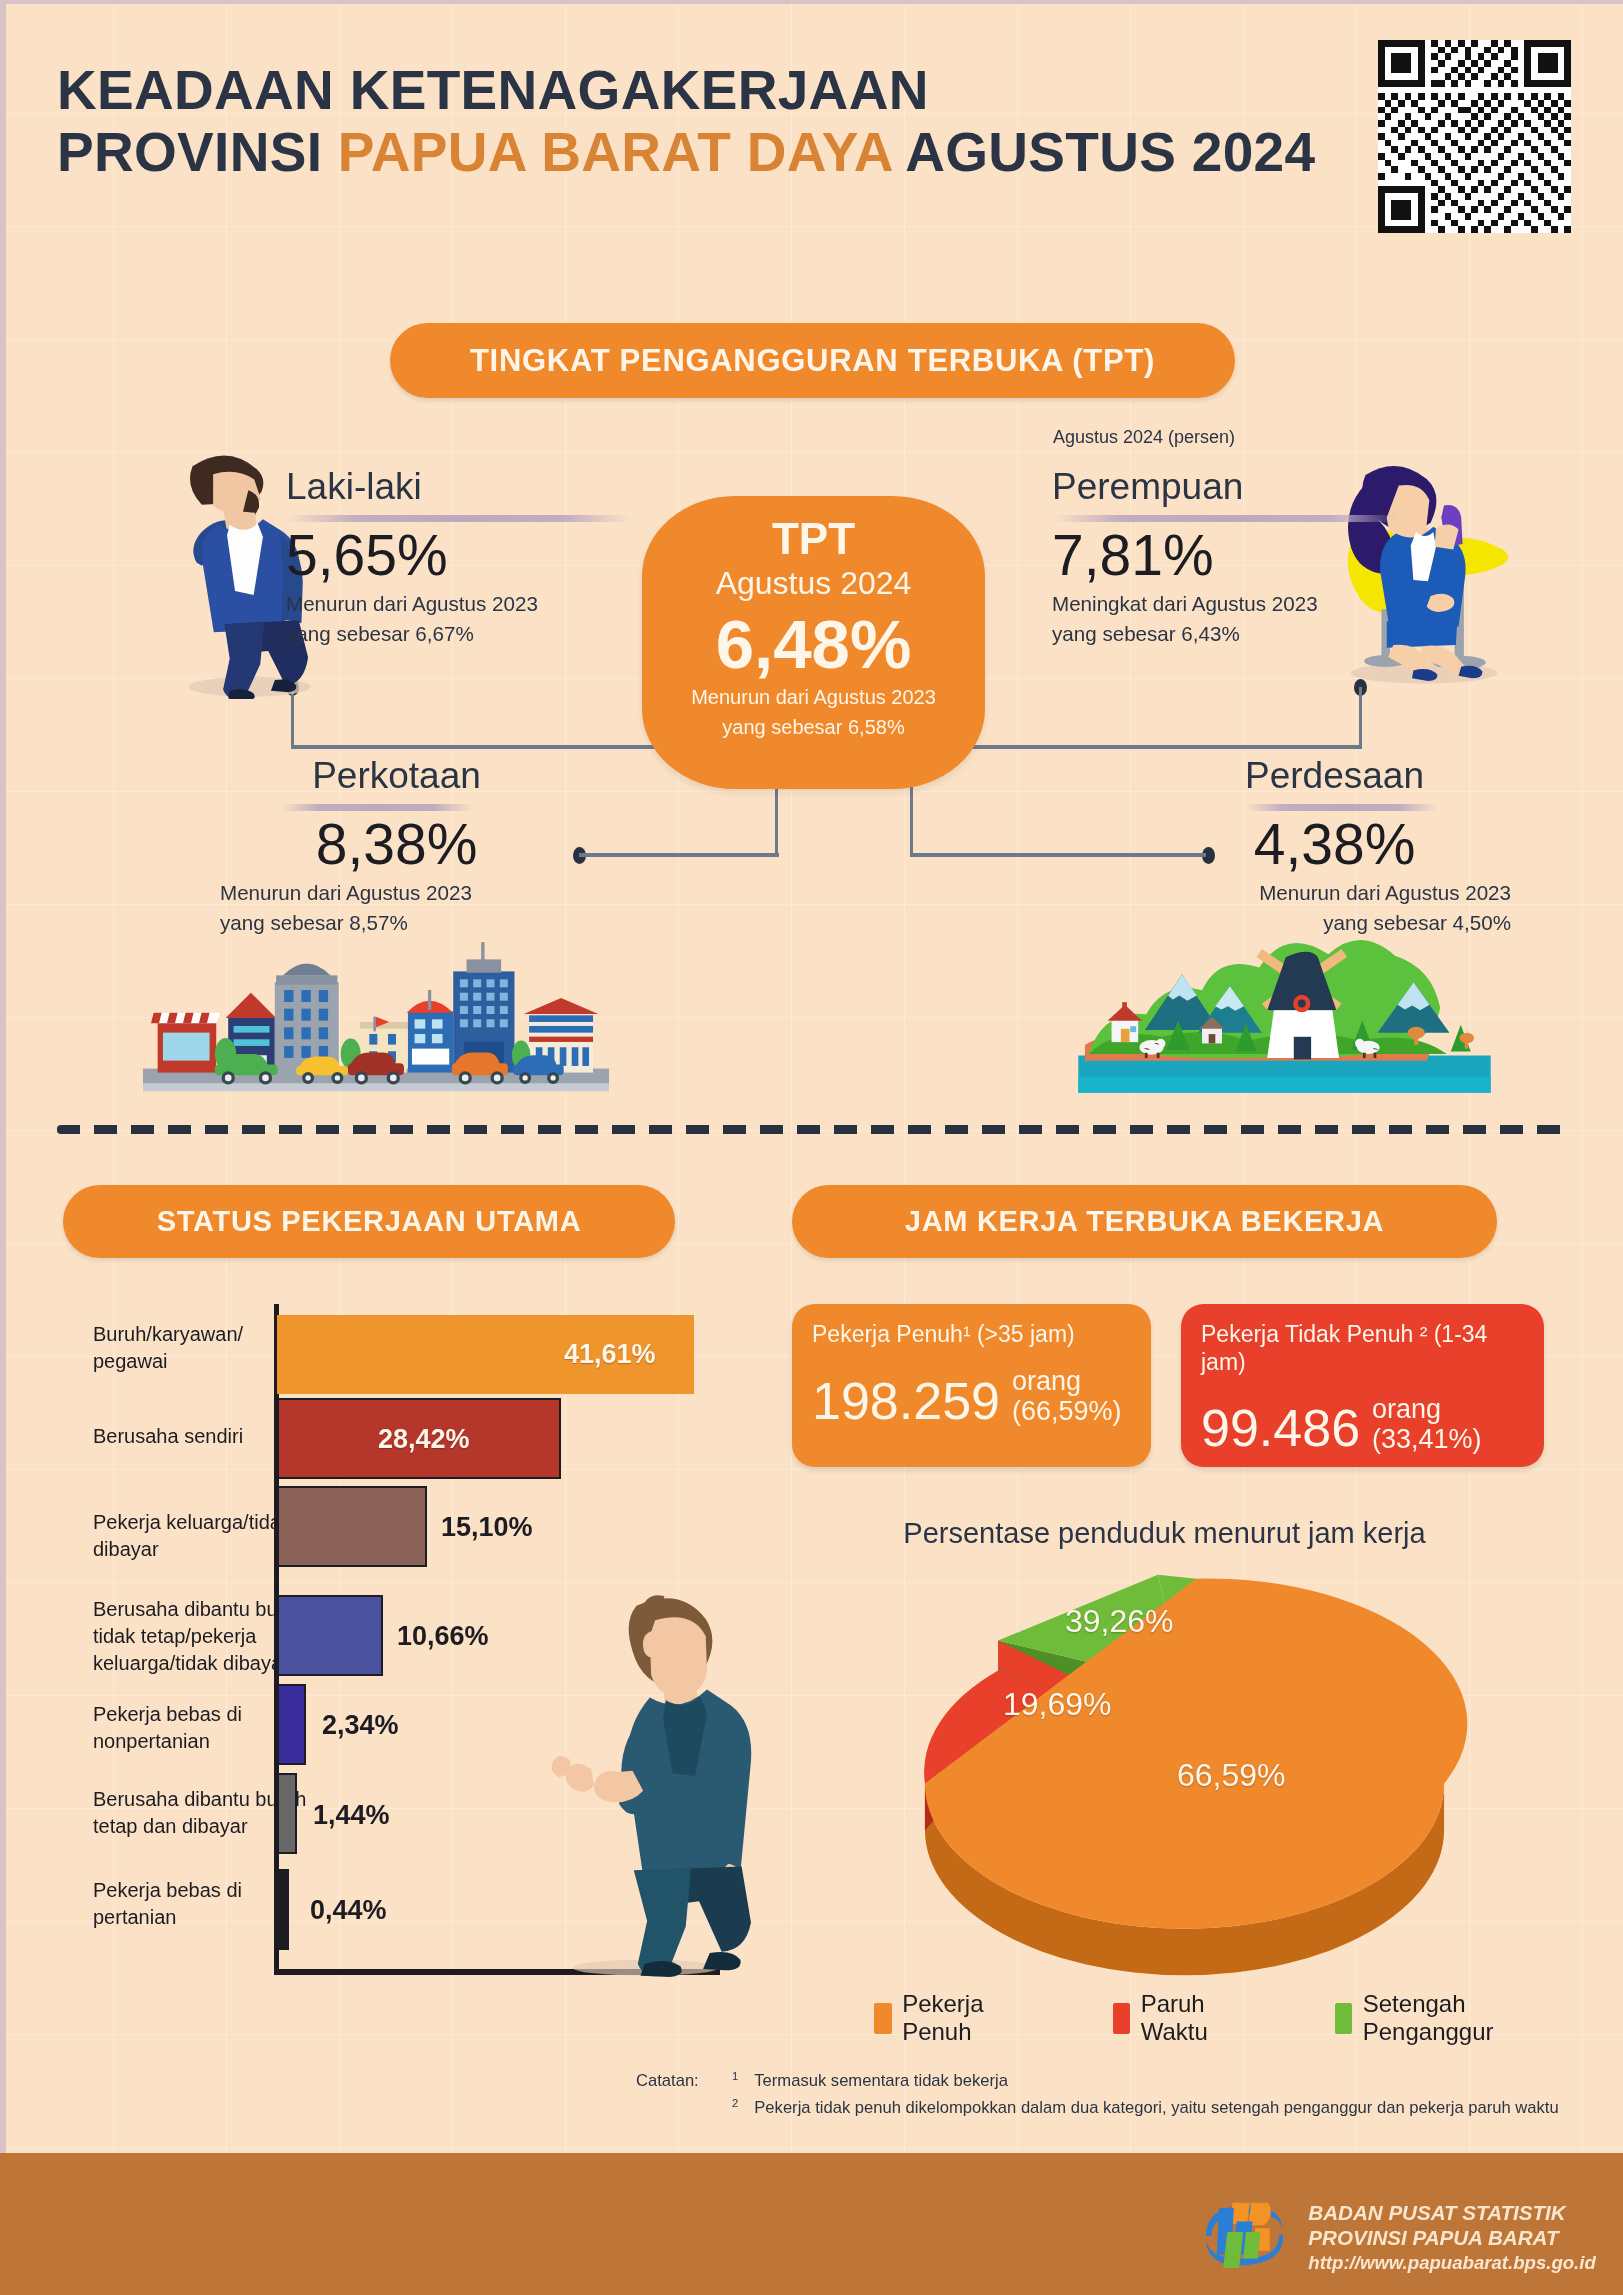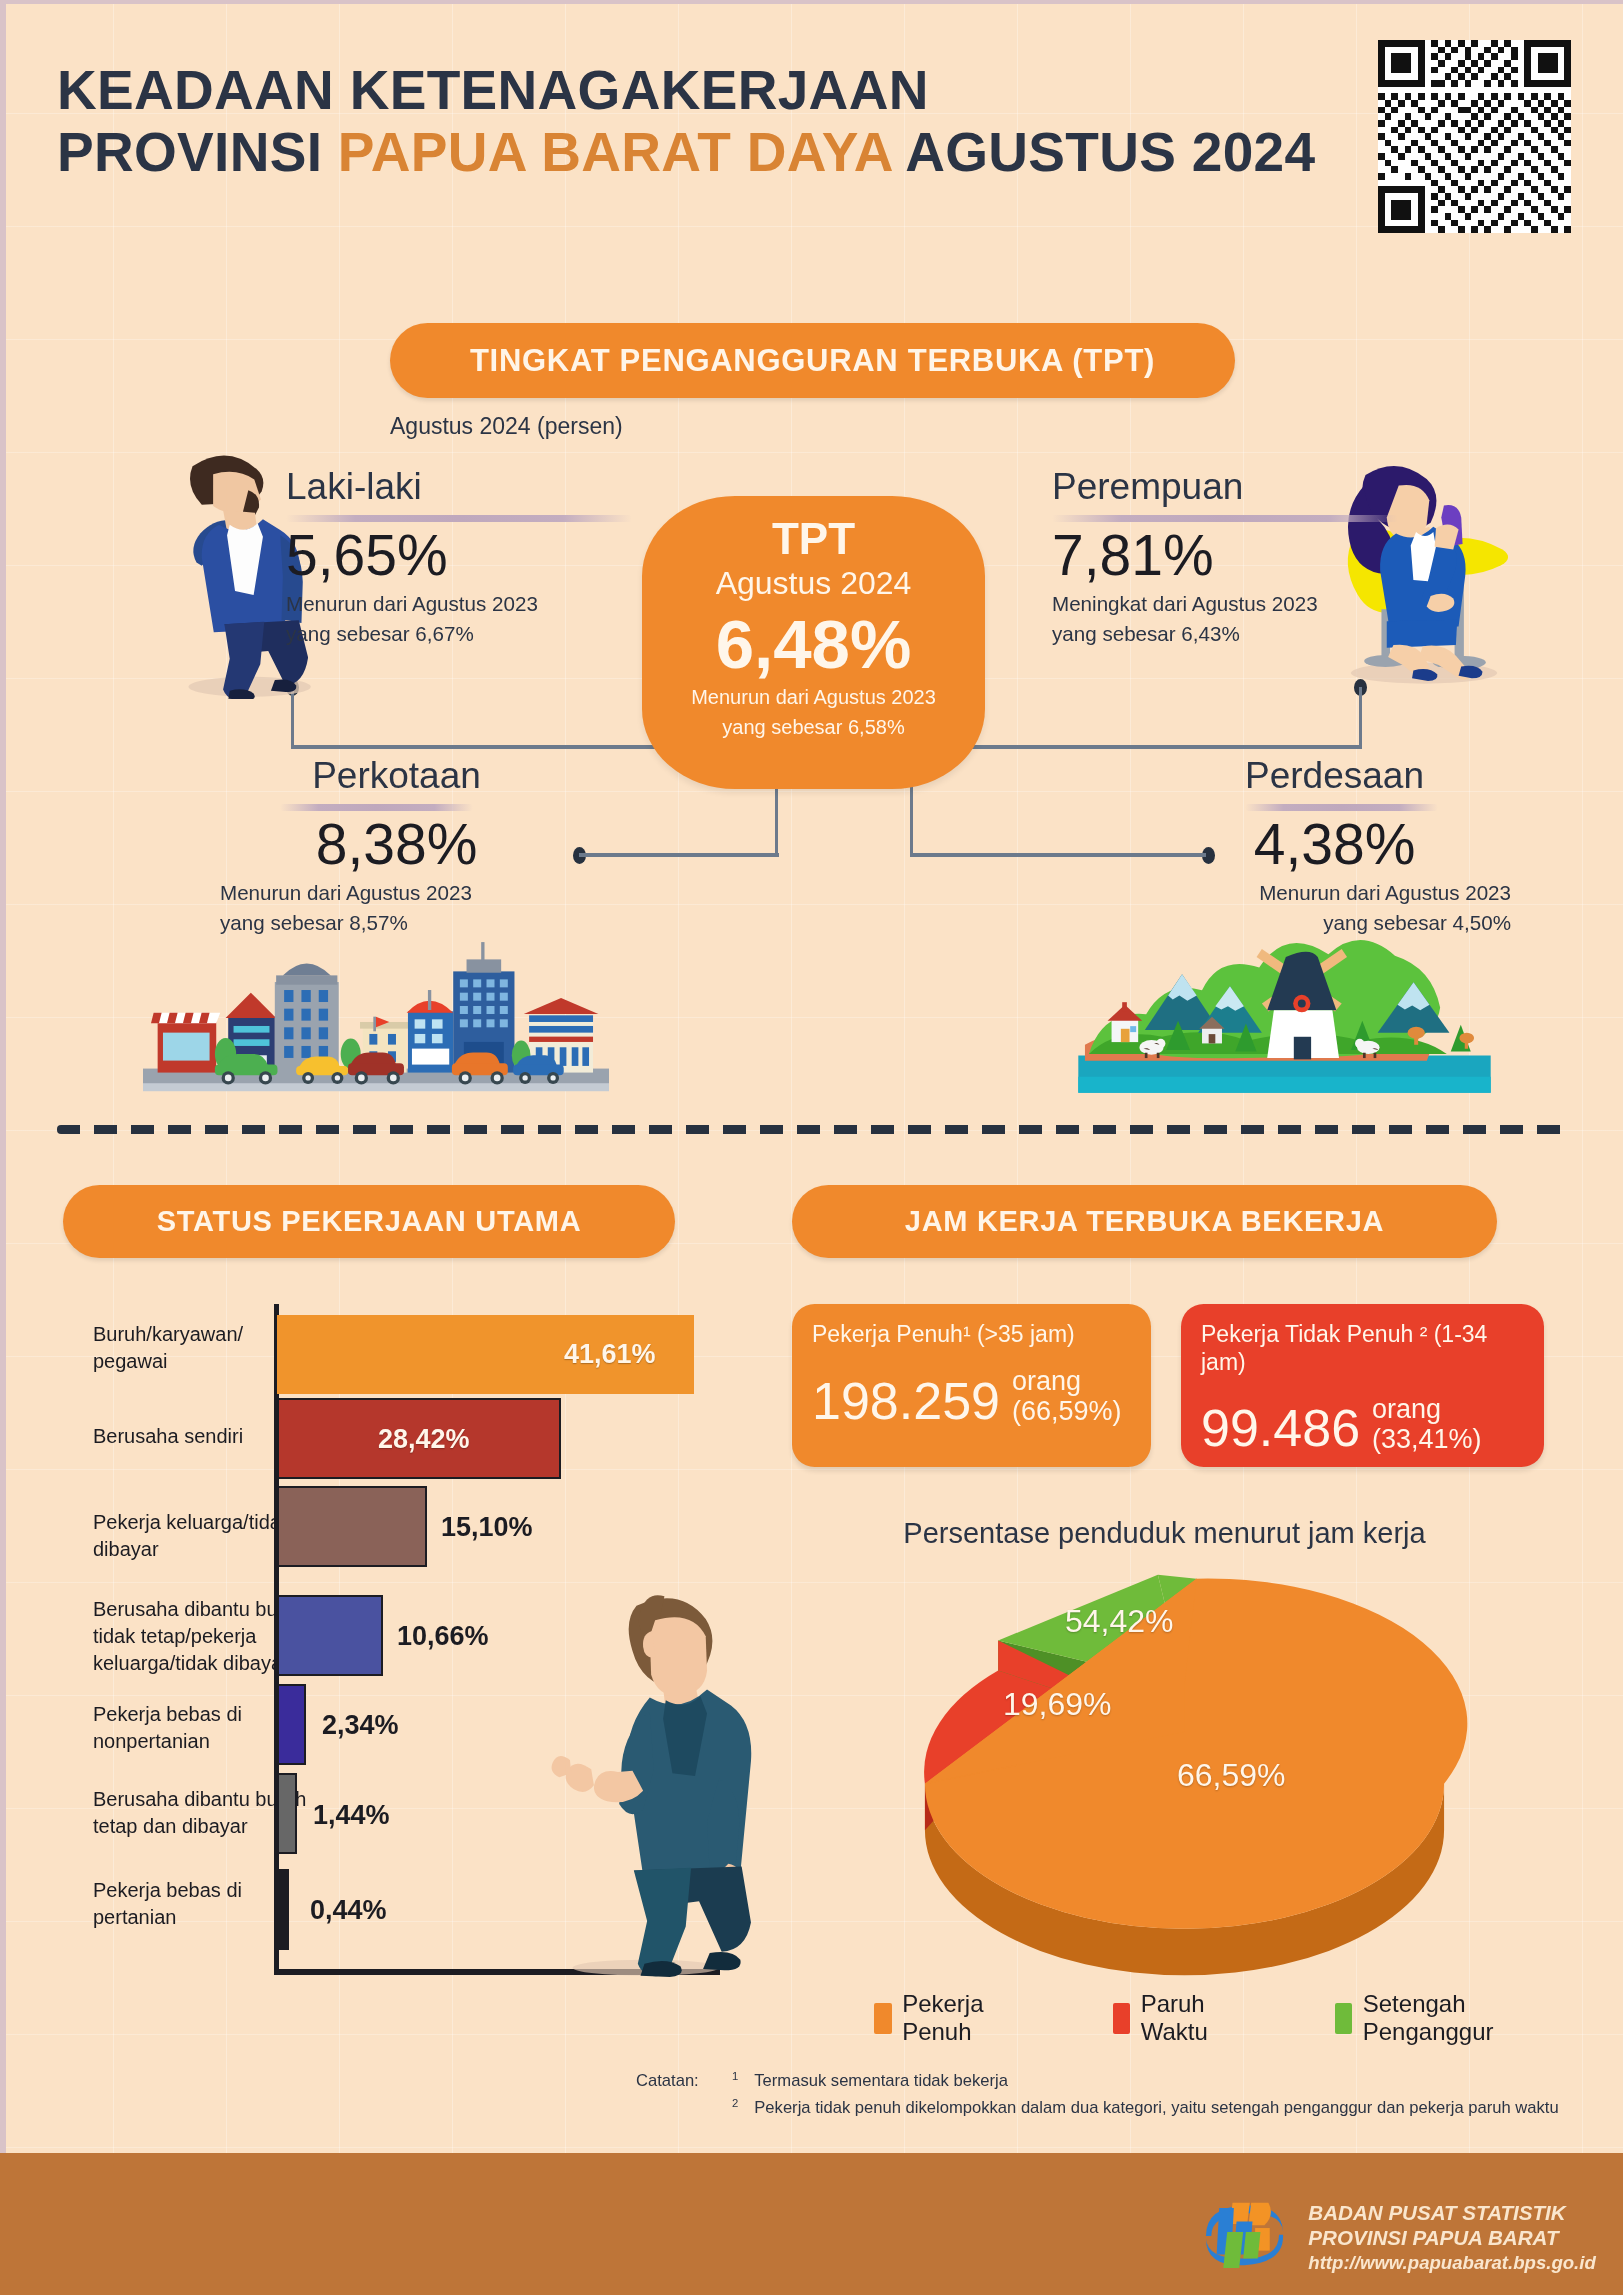--- a/index.html
+++ b/index.html
@@ -30,21 +30,21 @@
   #qr{position:absolute;left:1378px;top:40px;width:193px;height:193px;background:#fff;}
   #qr svg{display:block;}
 
   
   .pill{
     background:#F0892C;border-radius:47px;display:flex;align-items:center;justify-content:center;
     color:#FFF5E8;font-size:31px;font-weight:bold;letter-spacing:0.7px;
     box-shadow:0 2.7px 4px rgba(0,0,0,.10);
   }
   #tpt-pill{position:absolute;left:390px;top:323px;width:845px;height:75px;}
-  #tpt-date{position:absolute;left:390px;top:413px;width:845px;text-align:left;font-size:23px;color:#2B3445;}
+  #tpt-date{position:absolute;left:390px;top:427px;width:845px;text-align:right;font-size:18px;color:#2B3445;}
 
   
   #tpt-bubble{
     position:absolute;left:642px;top:496px;width:343px;height:293px;
     background:#F0892C;border-radius:93px/80px;
     display:flex;flex-direction:column;align-items:center;justify-content:flex-start;
     padding-top:21px;color:#FFF6EA;text-align:center;z-index:5;
     box-shadow:0 4px 6.7px rgba(0,0,0,.08);
   }
   #tpt-bubble .b-t1{font-size:44px;font-weight:600;line-height:1.0;}
@@ -595,21 +595,21 @@
     <path d="M450 182 L410 16 L468 22 L450 182 Z" fill="#6FBB3A"></path>
 
     <path d="M450 252 L60 330 A390 218 0 0 1 170 160 L450 252 Z" fill="#E8402A"></path>
     <path d="M450 252 L170 160 L170 115 L450 252 Z" fill="#E8402A"></path>
 
     <path d="M468 22 A390 218 0 0 1 840 330 A390 218 0 0 1 60 330 L468 22 Z" fill="#F0892C"></path>
     <path d="M468 22 L450 182 L450 330 L60 330 Z" fill="#F0892C"></path>
 
     <path d="M468 22 L450 182 L450 252 L60 330" fill="none" stroke="#F0892C" stroke-width="1"></path>
   </svg>
-  <div class="pie-lbl" style="left:180px;top:39px;font-size:32px;">54,42%</div>
+  <div class="pie-lbl" style="left:180px;top:39px;font-size:32px;">39,26%</div>
   <div class="pie-lbl" style="left:118px;top:122px;font-size:32px;">19,69%</div>
   <div class="pie-lbl" style="left:292px;top:193px;font-size:32px;">66,59%</div>
 </div>
 
 <div id="pie-legend">
   <div class="lg">
     <i style="background:#F0892C"></i>
     <span>Pekerja Penuh</span>
   </div>
   <div class="lg">

